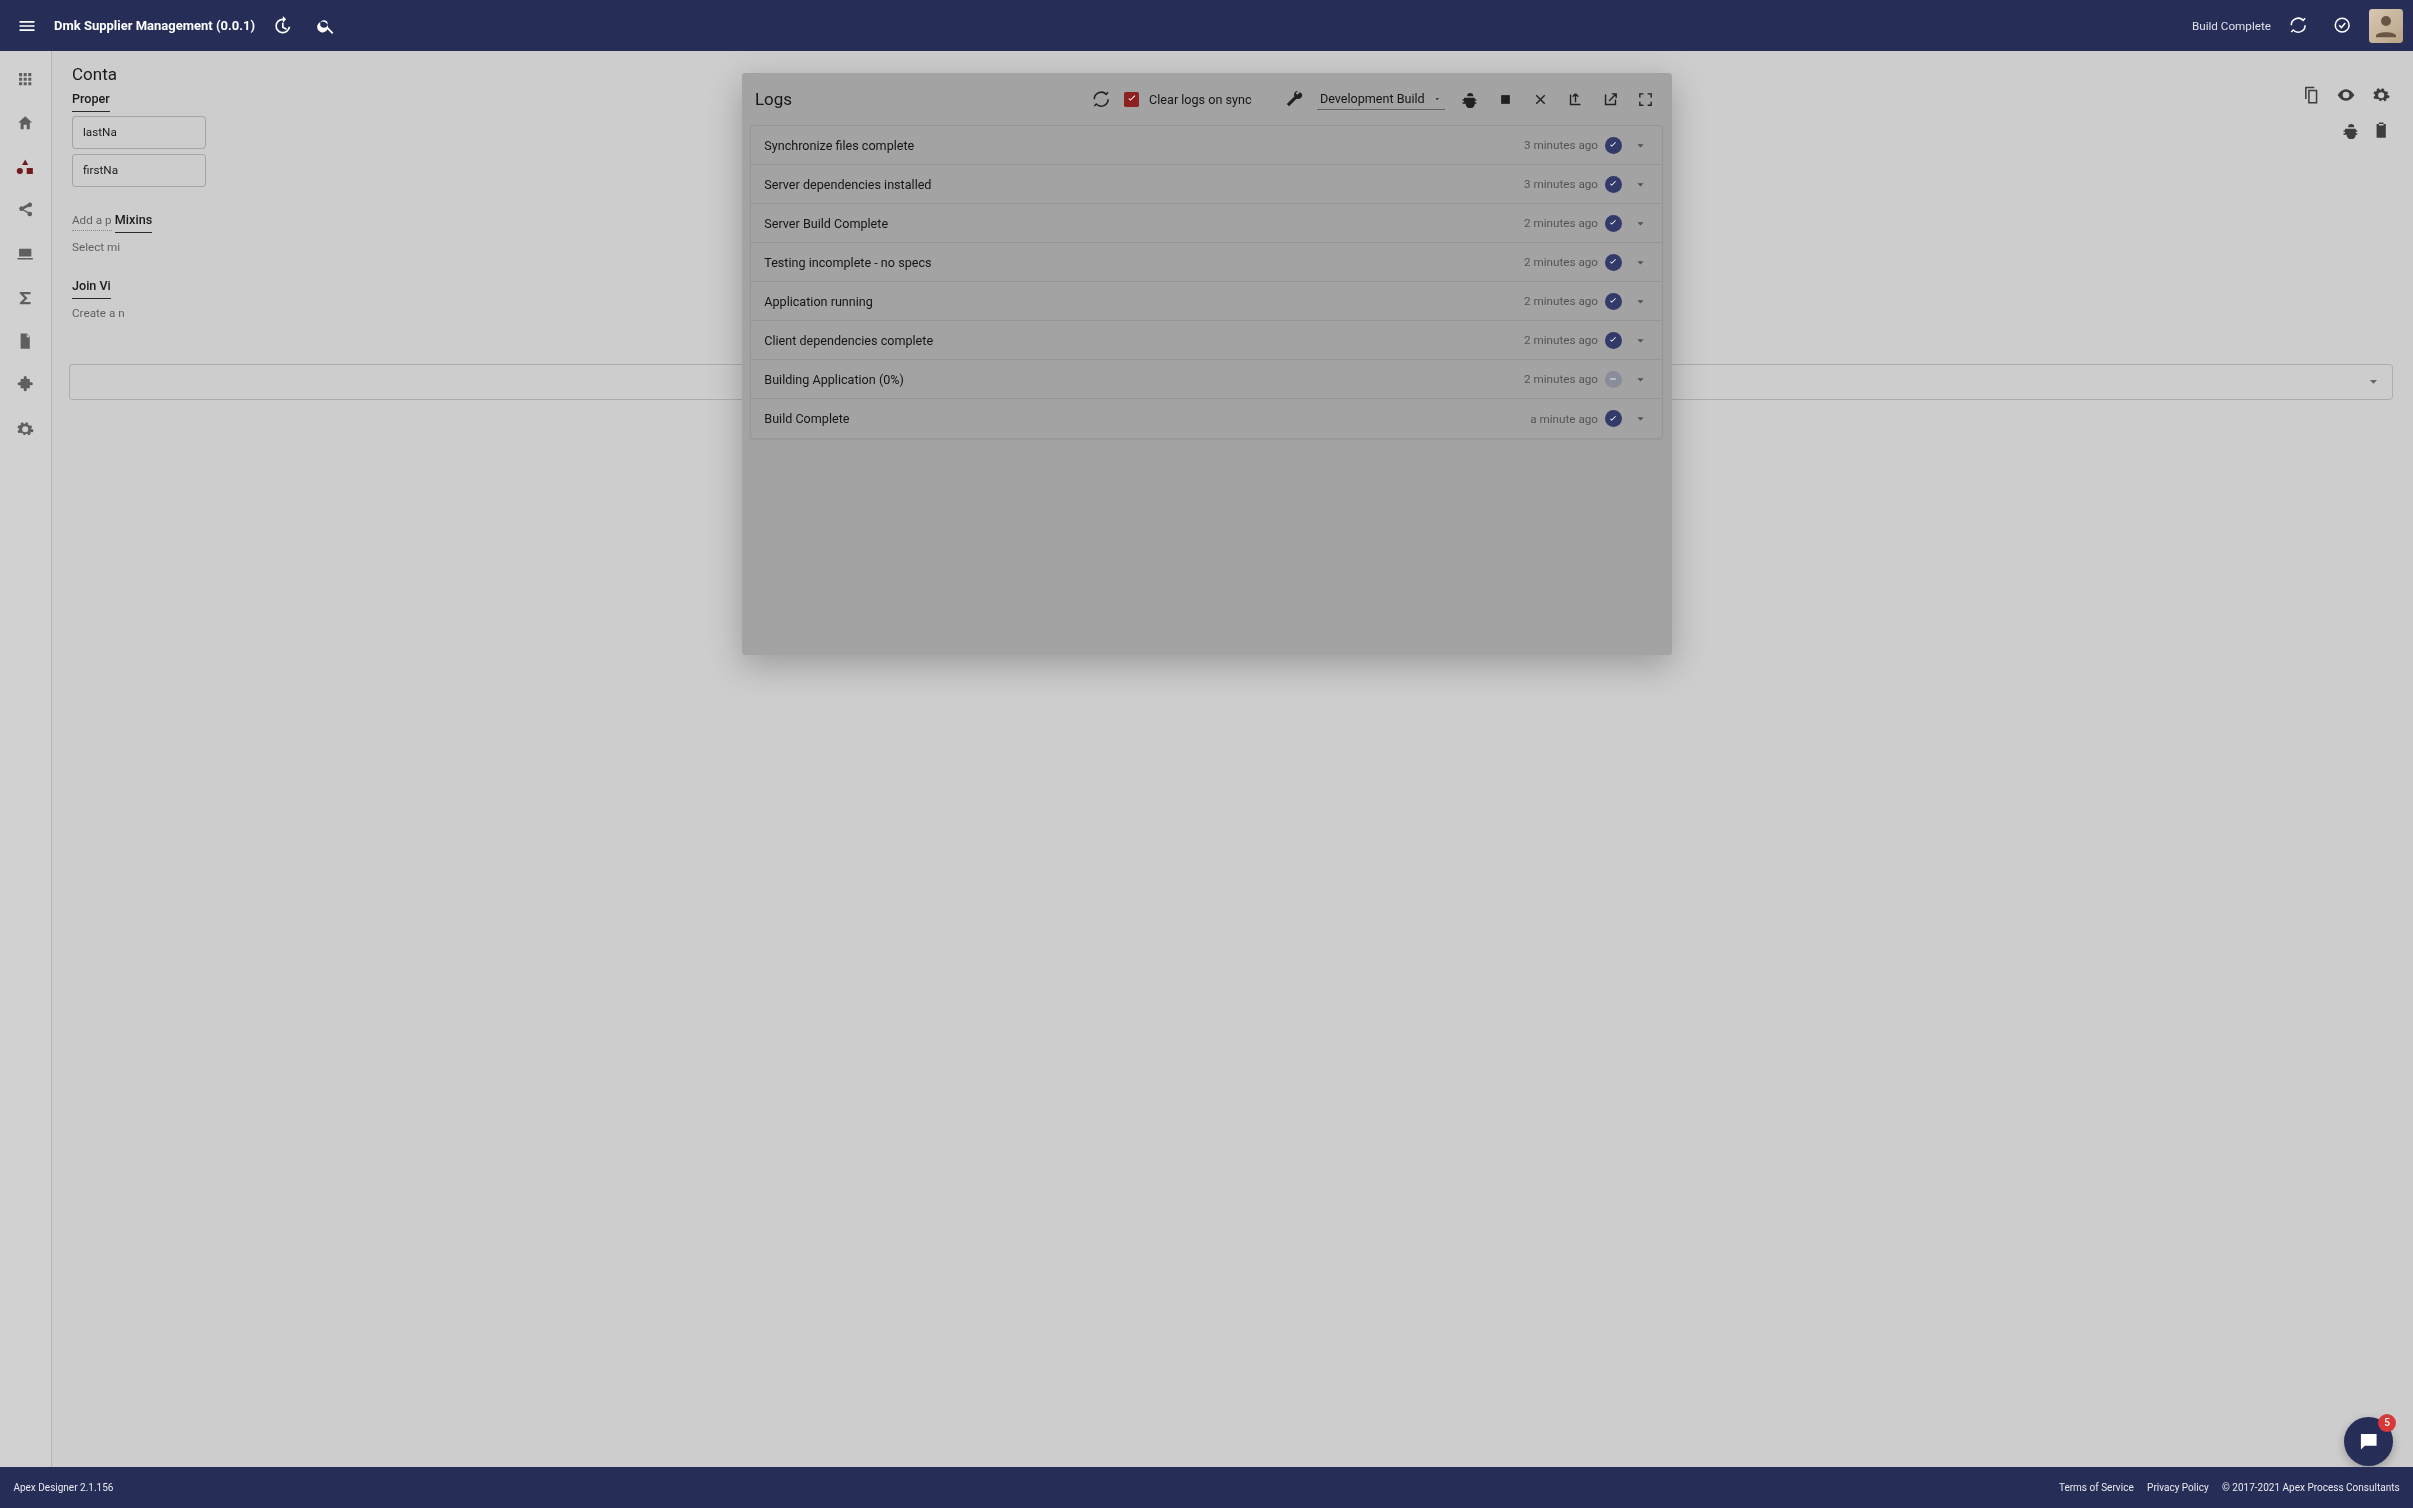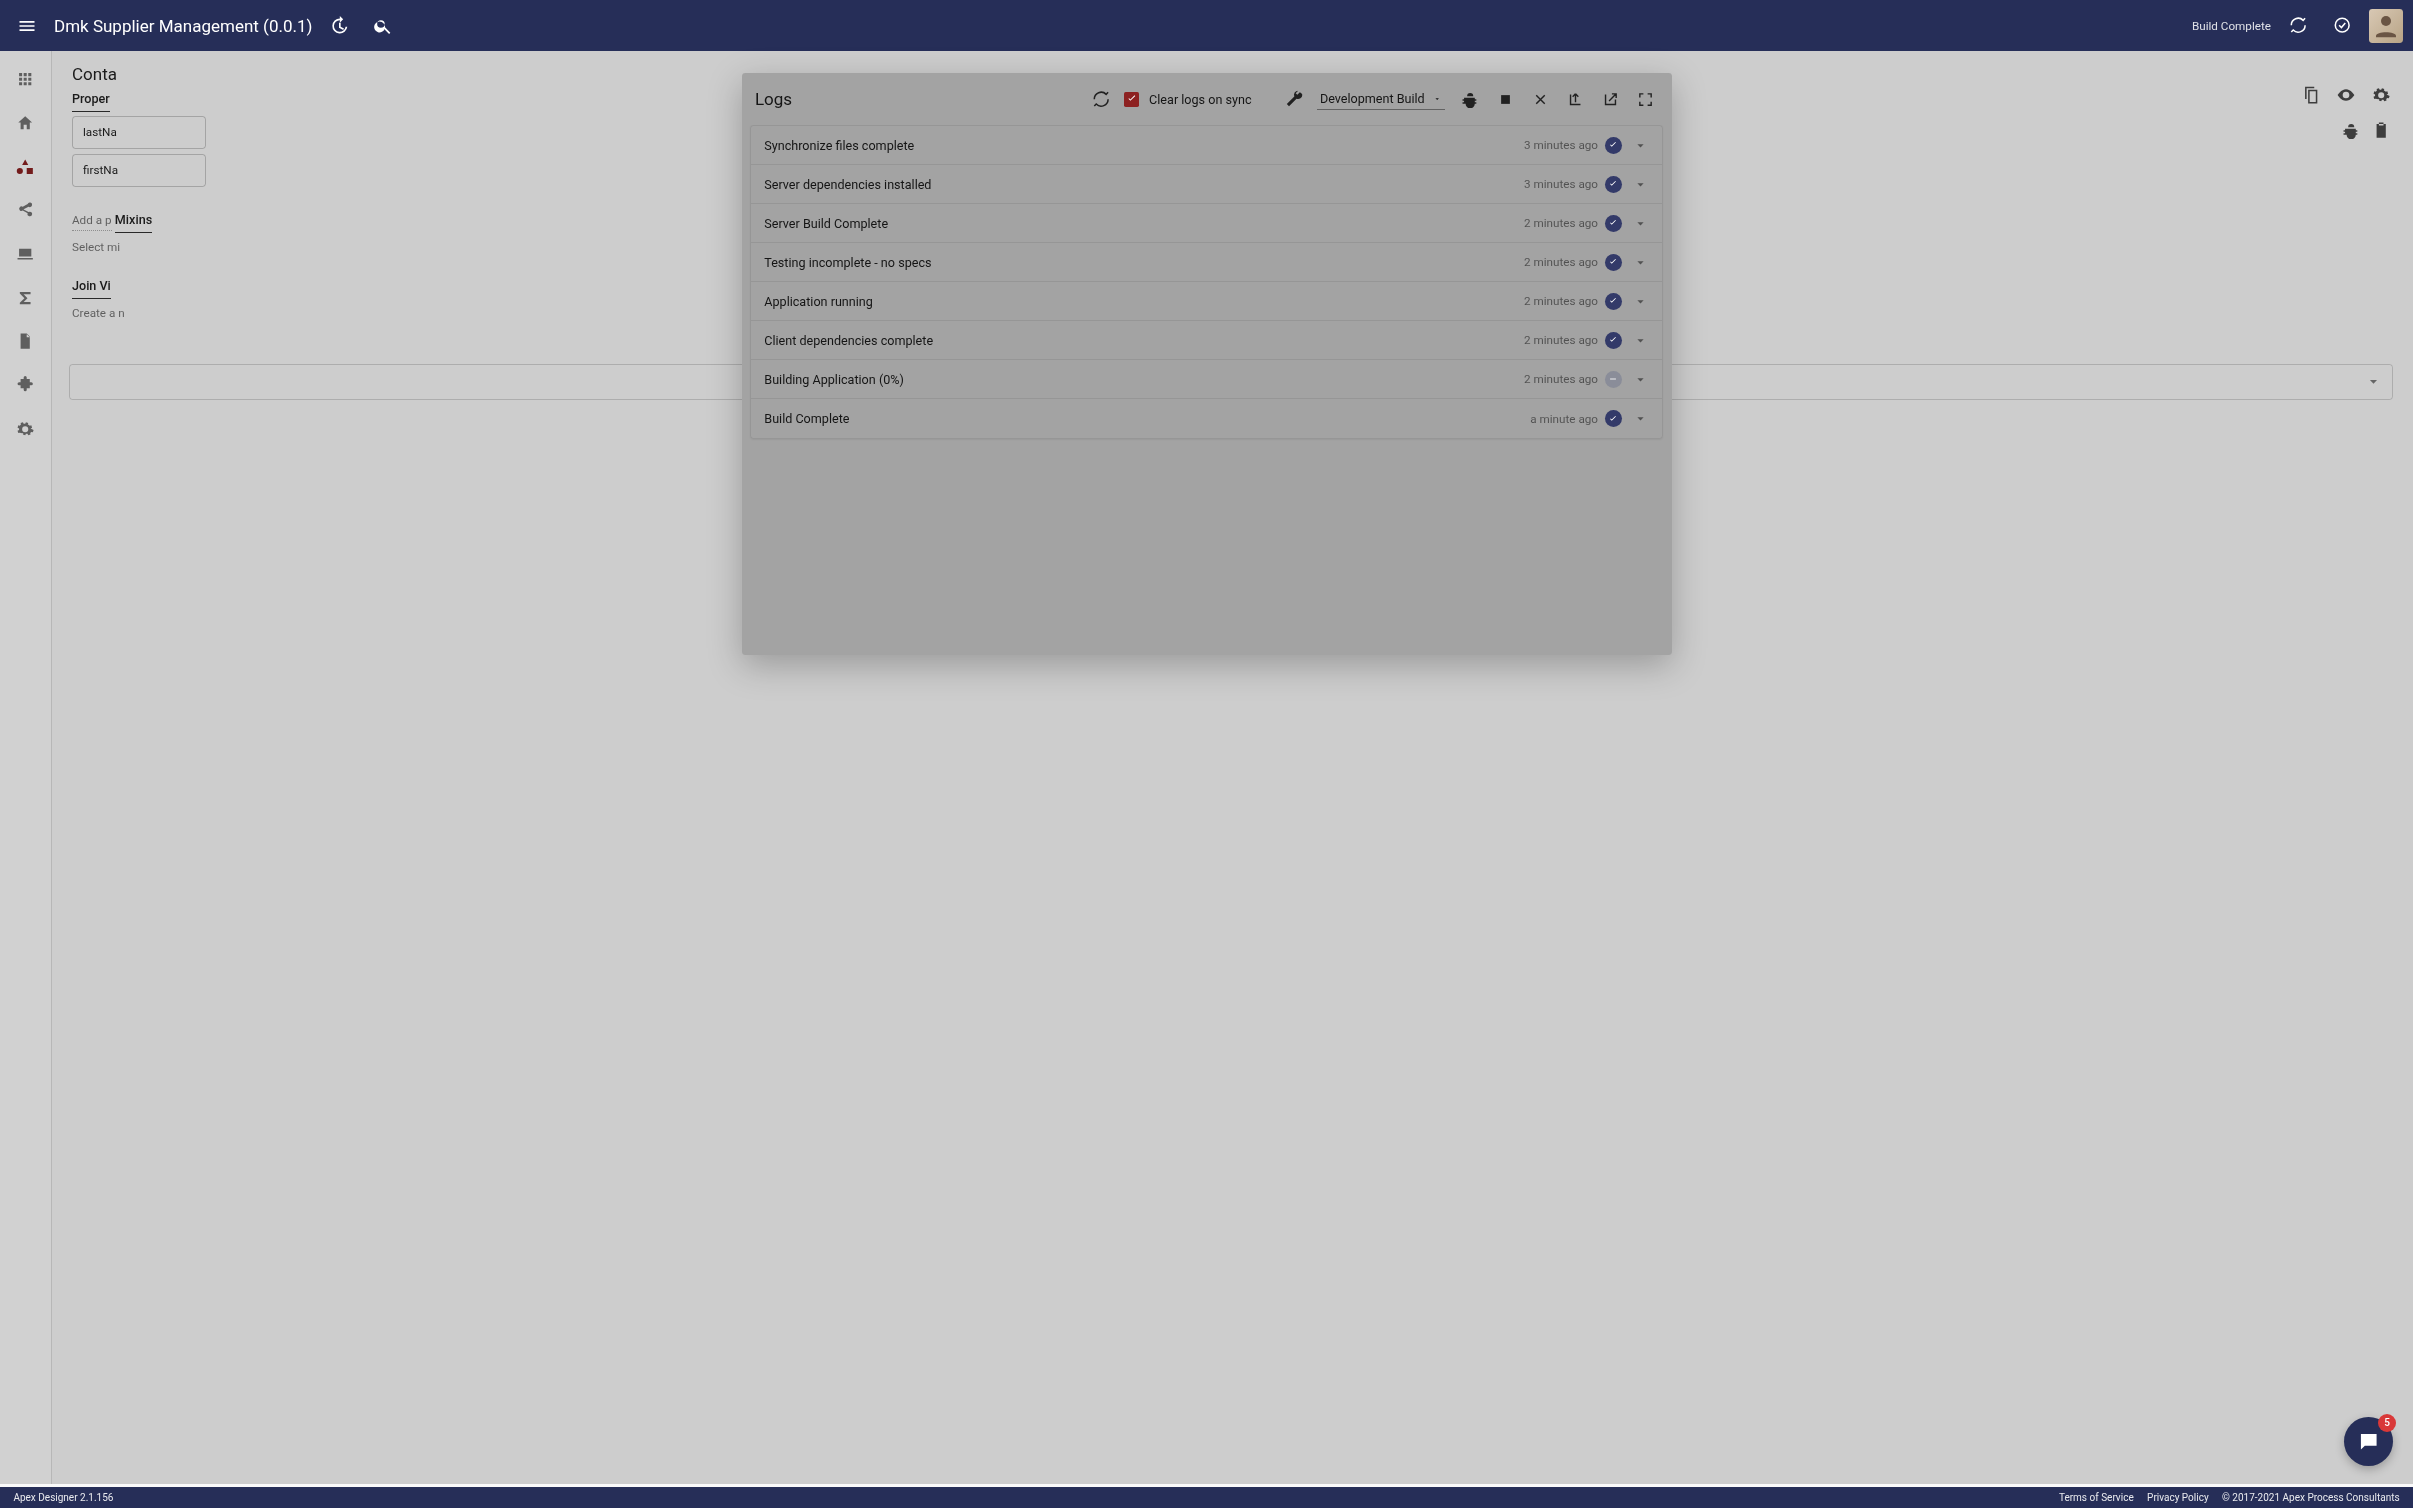--- a/index.html
+++ b/index.html
@@ -4,21 +4,21 @@
 <style>
 * { margin: 0; padding: 0; box-sizing: border-box; }
 html, body { width: 100%; height: 100%; font-family: Roboto, "Helvetica Neue", Arial, sans-serif; background: #fafafa; color: rgba(0,0,0,0.87); overflow: hidden; }
 
 
 .header {
   height: 51px; background: #262e58; color: #fff; display: flex; align-items: center;
   padding: 0 10px; gap: 10px;
 }
 .header .spacer { flex: 1; }
-.header .title { font-size: 17px; font-weight: 400; }
+.header .title { font-size: 13px; font-weight: 700; }
 .header .icon-btn { width: 34px; height: 34px; display: flex; align-items: center; justify-content: center; cursor: pointer; border-radius: 50%; color: #fff; }
 .header .status-text { font-size: 11.7px; color: rgba(255,255,255,0.85); }
 .avatar { width: 34px; height: 34px; border-radius: 3.4px; background: linear-gradient(135deg,#d8c8b4,#b8a486); display: flex; align-items: center; justify-content: center; font-size: 20px; }
 
 
 .sidebar {
   position: absolute; top: 51px; left: 0; bottom: 24px; width: 52px; background: #fff; border-right: 0.8px solid rgba(0,0,0,0.12); display: flex; flex-direction: column; align-items: center; padding-top: 10px; gap: 6.7px;
 }
 .sidebar .sb-icon { width: 37px; height: 37px; display: flex; align-items: center; justify-content: center; cursor: pointer; color: rgba(0,0,0,0.54); border-radius: 3.4px; }
 .sidebar .sb-icon.active { color: #8d2121; }
@@ -32,21 +32,21 @@
 .prop-row { display: flex; gap: 10px; margin-bottom: 5px; }
 .prop-cell { border: 0.8px solid rgba(0,0,0,0.2); border-radius: 3.4px; padding: 8.4px 10px; font-size: 11.7px; min-width: 134px; }
 .muted { color: rgba(0,0,0,0.54); font-size: 11.7px; }
 .toolbar-icons { position: absolute; top: 32px; right: 20px; display: flex; gap: 11.7px; }
 .toolbar-icons .tb { width: 23.5px; height: 23.5px; display:flex; align-items:center; justify-content:center; color: rgba(0,0,0,0.7); cursor:pointer; }
 .mixin-select { position:absolute; top: 313px; right:20px; left: 17px; }
 .select-box { border:0.8px solid rgba(0,0,0,0.15); border-radius:3.4px; padding:8.4px 10px; font-size:11.7px; display:flex; justify-content:flex-end; color:rgba(0,0,0,0.5); }
 
 
 .footer {
-  position: absolute; bottom: 0; left: 0; right: 0; height: 21px; background: #262e58; color: rgba(255,255,255,0.9); font-size: 10px; display: flex; align-items: center; padding: 0 13.4px; gap: 13.4px;
+  position: absolute; bottom: 0; left: 0; right: 0; height: 41px; background: #262e58; color: rgba(255,255,255,0.9); font-size: 10px; display: flex; align-items: center; padding: 0 13.4px; gap: 13.4px;
 }
 .footer .spacer { flex:1; }
 .footer a { color: rgba(255,255,255,0.9); text-decoration: none; cursor: pointer; }
 
 
 .overlay {
   position: absolute; top: 51px; left: 0; right: 0; bottom: 24px; background: rgba(0,0,0,0.18); display: flex; align-items: flex-start; justify-content: center;
 }
 
 

